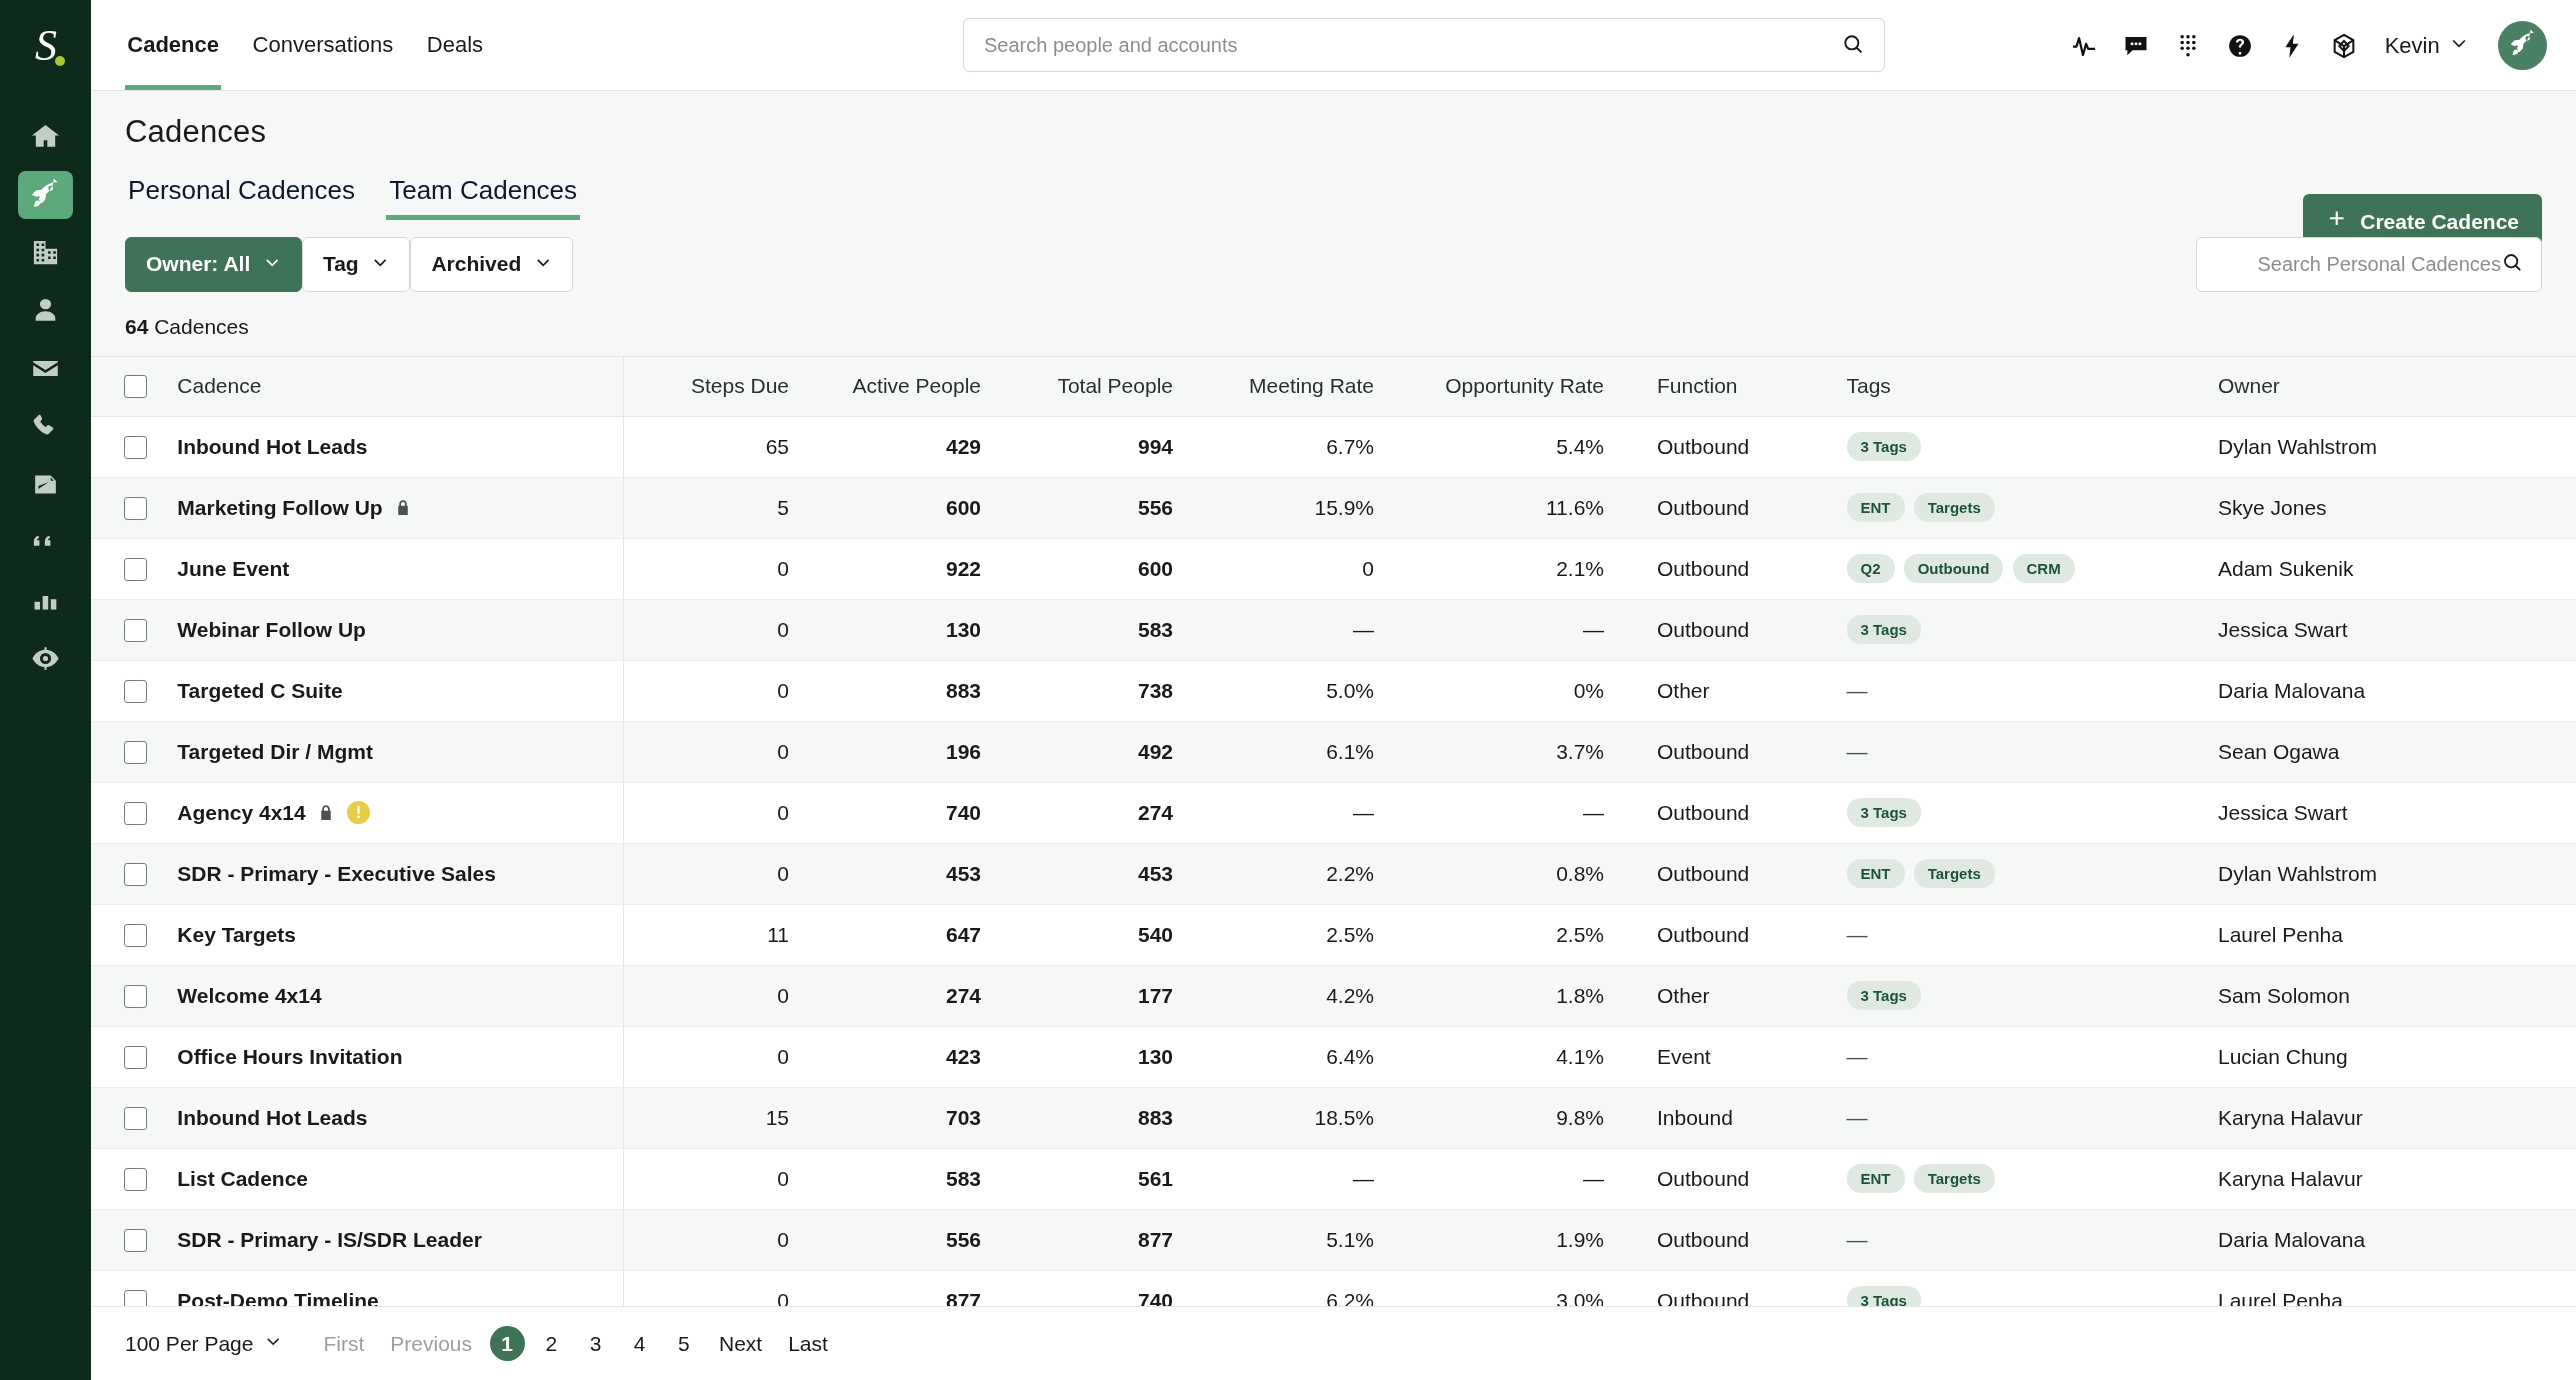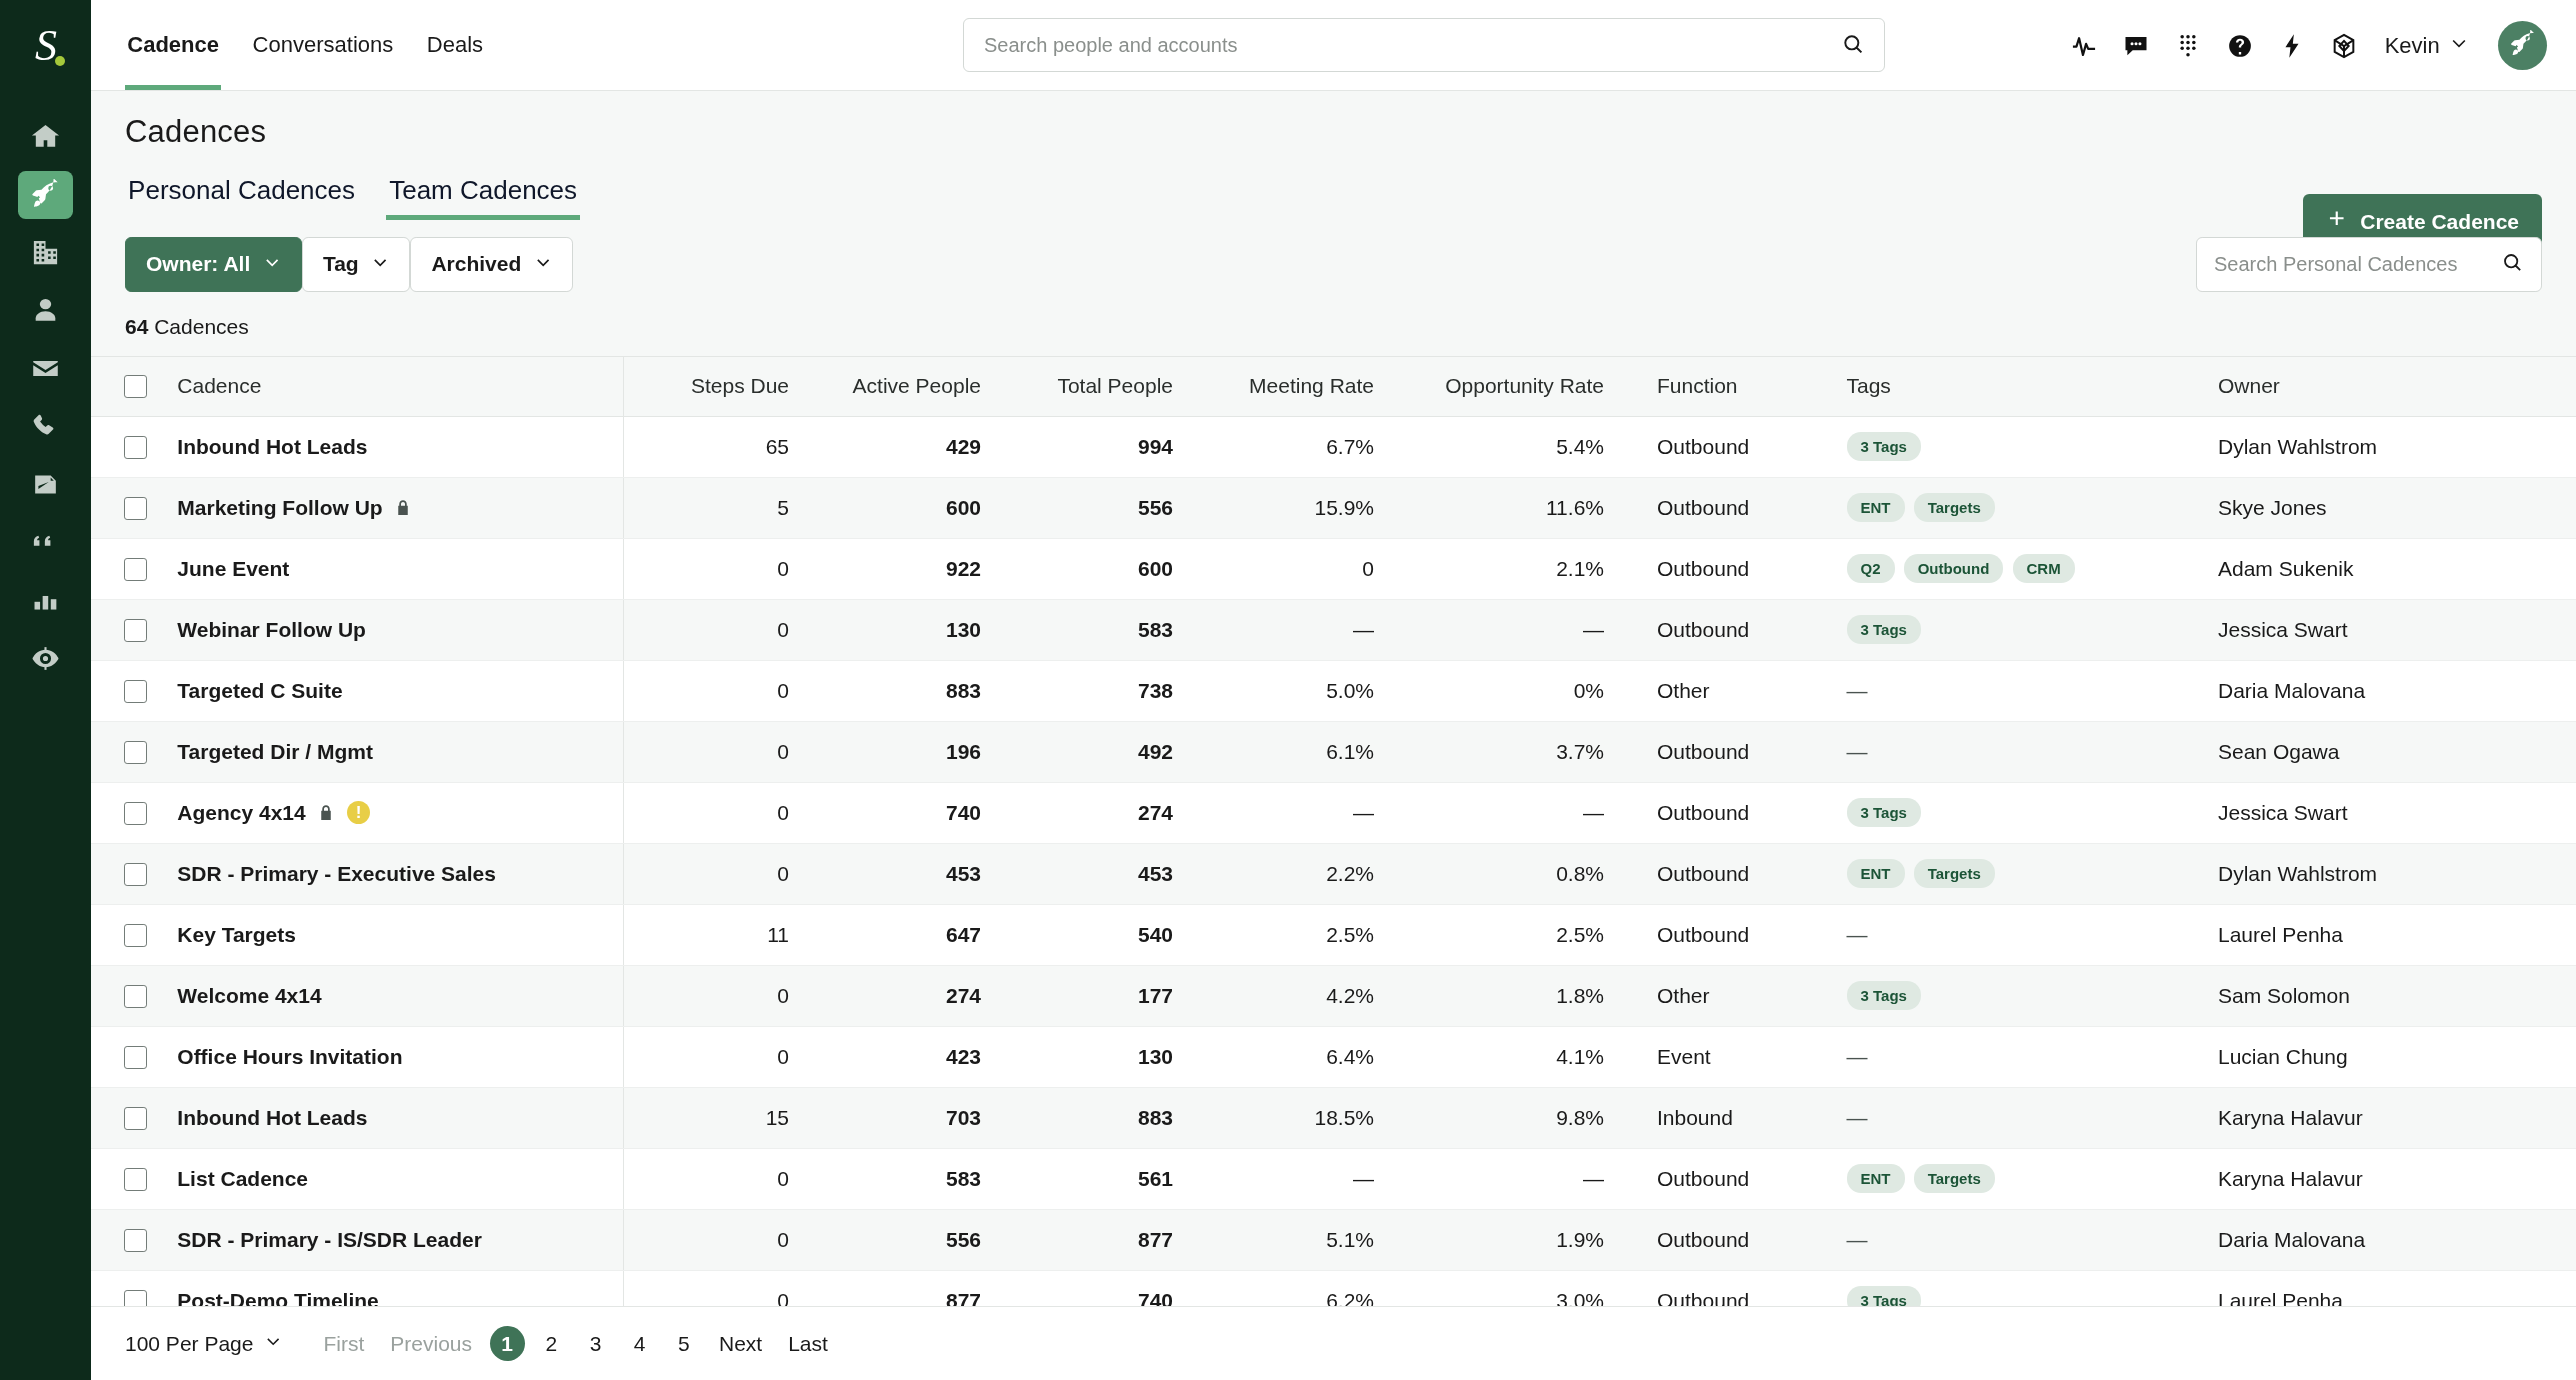--- a/index.html
+++ b/index.html
@@ -135,21 +135,21 @@
   .cad-search {
     position: absolute; right: 0; top: 0;
     width: 346px; height: 55px;
     border: 0.8px solid #D3D8D5; border-radius: 6.1px;
     background: #ffffff;
     display: flex; align-items: center; padding: 0 17px 0 17px;
   }
   .cad-search input {
     flex: 1; border: none; outline: none; background: transparent;
     font-family: "Liberation Sans", sans-serif;
-    font-size: 20px; color: #1A1A1A;
+    font-size: 20px; color: #1A1A1A; text-align: right;
   }
   .cad-search input::placeholder { color: #8A8F8C; }
   .count-row { margin-top: 23px; font-size: 21px; color: #1A1A1A; }
   .count-row b { font-weight: bold; }
 
   
   .table-wrap { flex: 1; overflow: hidden; background: #ffffff; margin-top: 17px; position: relative; }
   table.grid { width: 100%; border-collapse: collapse; table-layout: fixed; }
   table.grid thead th {
     background: #F6F8F7;

